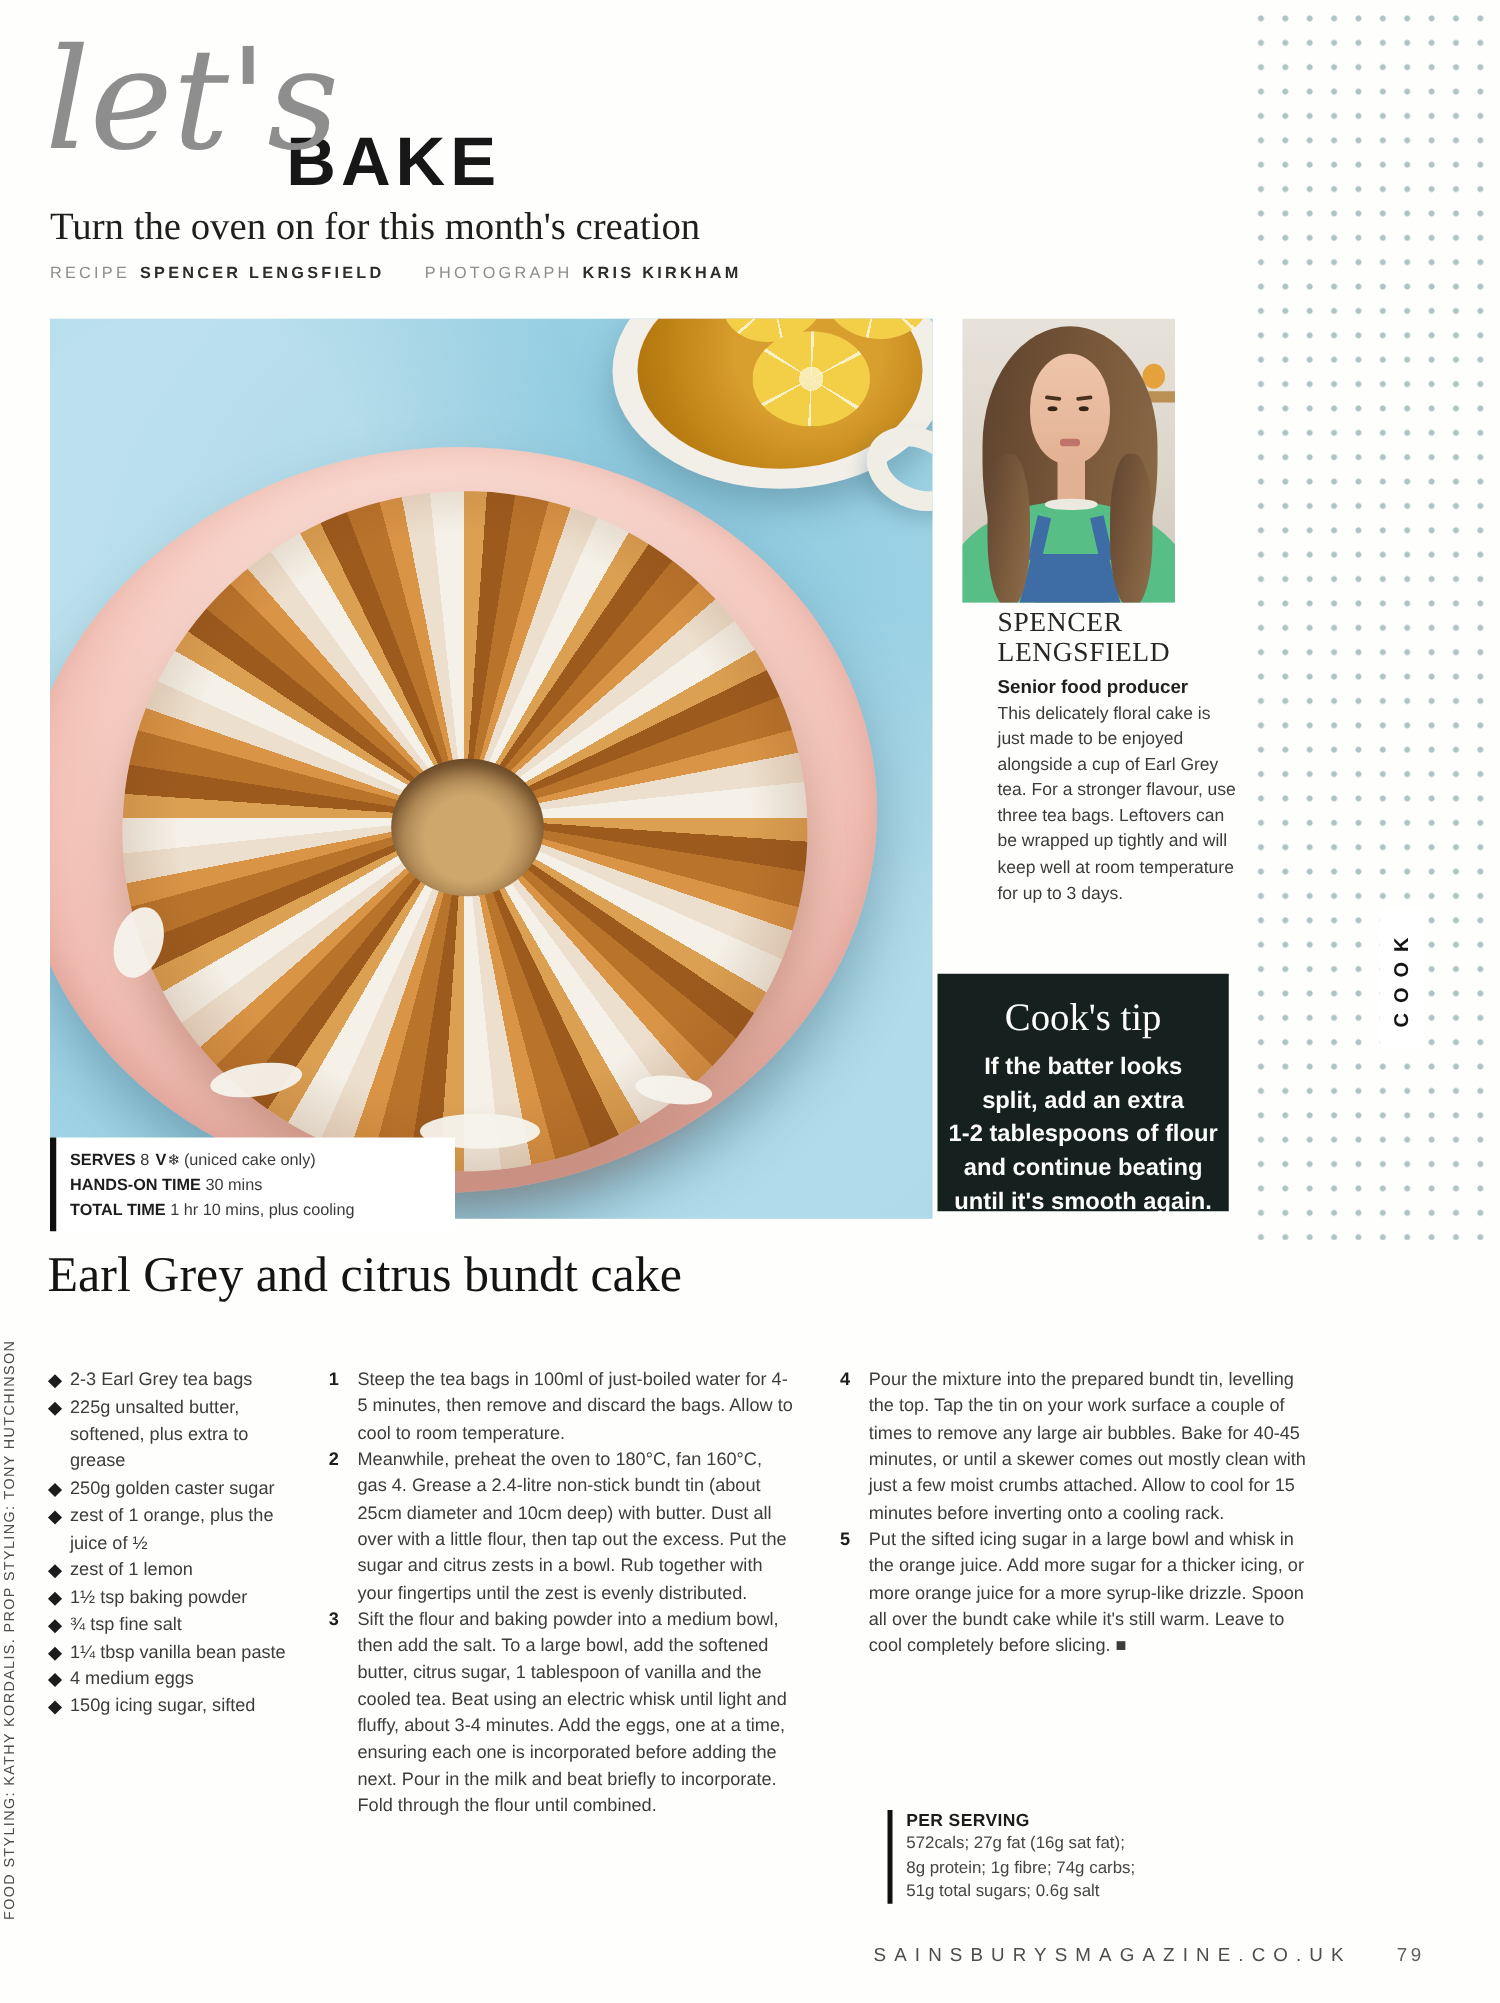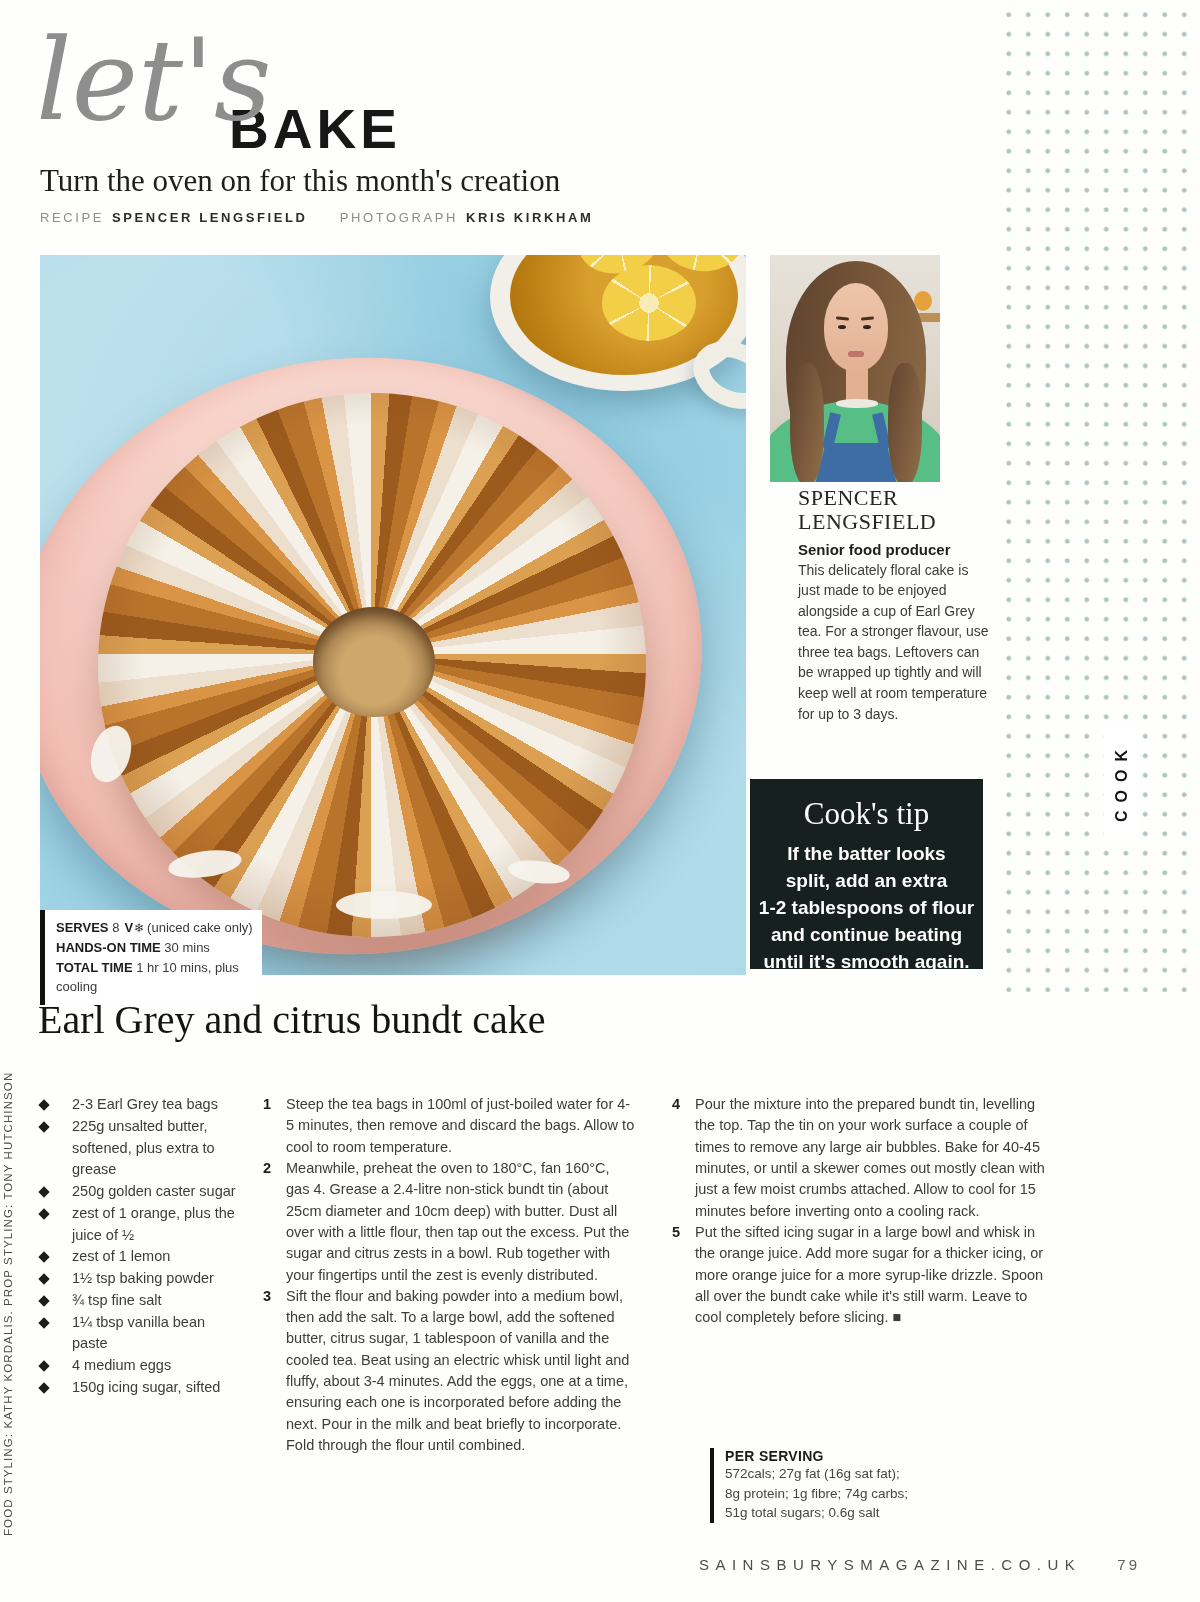--- a/index.html
+++ b/index.html
@@ -68,21 +68,21 @@
       repeating-conic-gradient(rgba(252,246,222,.85) 0deg 4deg, rgba(0,0,0,0) 4deg 60deg),
       radial-gradient(circle, #f8ecb4 0 16%, #f3cf48 16% 78%, #f8f2da 78% 87%, #ecc53c 87% 100%); }
   .lemon1 { left:88px; top:6px; width:82px; height:64px; transform:rotate(-14deg); }
   .lemon2 { left:168px; top:-2px; width:86px; height:70px; transform:rotate(10deg); }
   .lemon3 { left:112px; top:62px; width:94px; height:76px; }
   .cup-handle { position:absolute; left:652px; top:88px; width:84px; height:64px;
     border:16px solid #f0ede5; border-radius:50%; transform:rotate(24deg);
     box-shadow: 0 8px 14px rgba(50,95,115,.25); }
 
   
-  .info-box { position:absolute; left:40px; top:910px; width:222px; background:#fff;
+  .info-box { position:absolute; left:40px; top:910px; width:324px; background:#fff;
     border-left:5px solid #101010; padding:8px 8px 8px 11px; font-size:13px; line-height:1.52; color:#3a3a3a; }
   .info-box b { color:#1d1d1d; }
   .flake { font-size:12px; color:#2e2e2e; margin:0 3px 0 1px; }
   .vmark { font-weight:700; color:#1d1d1d; margin-left:5px; }
 
   
   .portrait { position:absolute; left:770px; top:255px; width:170px; height:227px; overflow:hidden;
     background: linear-gradient(180deg,#e7e2da 0%,#dcd5ca 55%,#cfc7ba 100%); }
   .p-shelf { position:absolute; left:96px; top:58px; width:80px; height:9px; background:#bb9055; }
   .p-fruit1 { position:absolute; left:118px; top:40px; width:20px; height:18px; border-radius:50%; background:#e6c83e; }
@@ -119,21 +119,21 @@
   
   .tip { position:absolute; left:750px; top:779px; width:233px; height:190px; background:#15201f;
     color:#fdfdfc; text-align:center; padding:17px 8px; }
   .tip-title { font-family:"Liberation Serif", serif; font-size:31px; }
   .tip-body { font-size:19px; font-weight:700; line-height:1.42; margin-top:9px; }
 
   
   .recipe-title { position:absolute; left:38px; top:996px; font-family:"Liberation Serif", serif;
     font-size:40px; color:#141414; }
   .ingredients { position:absolute; left:40px; top:1094px; width:200px; list-style:none; }
-  .ing { display:flex; gap:24px; font-size:14.5px; line-height:1.5; color:#3c3c3c; }
+  .ing { display:flex; gap:8px; font-size:14.5px; line-height:1.5; color:#3c3c3c; }
   .diamond { flex:0 0 auto; width:8px; height:8px; background:#1c1c1c; transform:rotate(45deg); margin-top:7px; }
   .method { position:absolute; top:1094px; list-style:none; }
   .method.col1 { left:263px; width:372px; }
   .method.col2 { left:672px; width:378px; }
   .step { display:flex; font-size:14.5px; line-height:1.47; color:#3c3c3c; }
   .step-num { flex:0 0 23px; font-weight:700; color:#1d1d1d; }
   .step-text { flex:1; }
 
   
   .per-serving { position:absolute; left:710px; top:1448px; border-left:4px solid #101010; padding-left:11px; }

